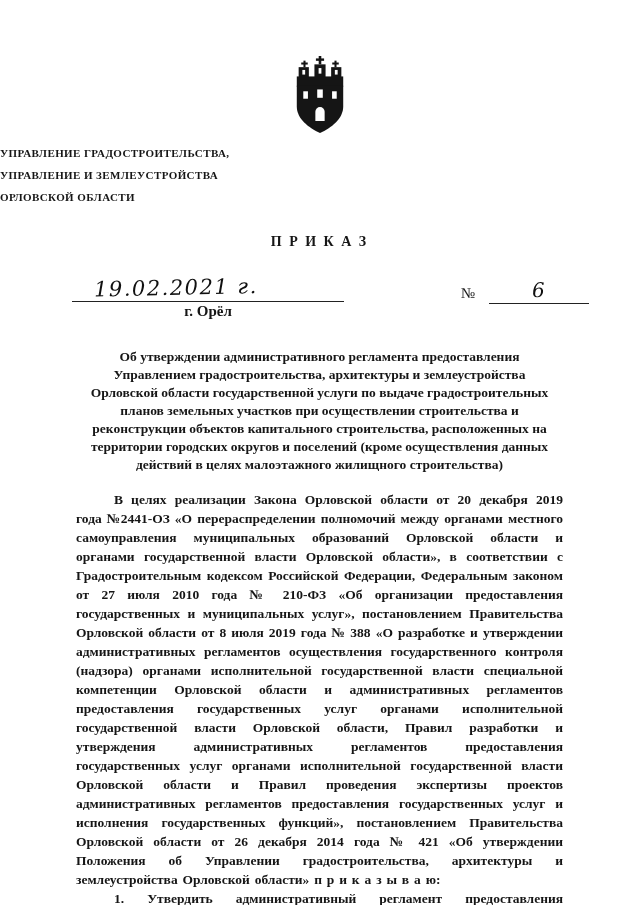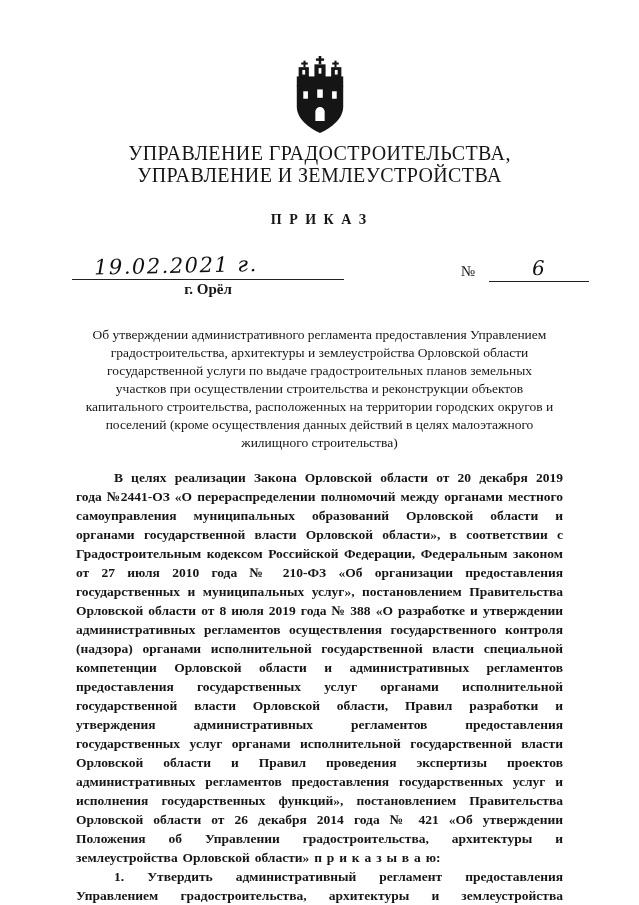--- a/index.html
+++ b/index.html
@@ -19,23 +19,22 @@
   }
   
   .emblem-wrap {
     padding-top: 56px;
     display: flex;
     justify-content: center;
   }
   
   .org-name {
     margin-top: 8px;
-    text-align: center;
-    font-weight: normal;
-    font-size: 20px;
+    font-weight: bold;
+    font-size: 11px;
     line-height: 22px;
     letter-spacing: 0.4px;
   }
   
   .doc-type {
     margin-top: 26px;
     text-align: center;
     font-weight: bold;
     font-size: 14px;
     letter-spacing: 2px;
@@ -80,21 +79,21 @@
     border-bottom: 1.6px solid #222;
     text-align: center;
     padding-bottom: 1px;
   }
   .num-hand { font-size: 20px; transform: rotate(-2deg); }
   
   .subject {
     width: 476px;
     margin: 28px auto 0;
     text-align: center;
-    font-weight: normal;
+    font-weight: bold;
     font-size: 13.5px;
     line-height: 18px;
   }
   
   .body-text {
     margin: 16px 76px 0 76px;
     text-align: justify;
     font-size: 13.5px;
     line-height: 19px;
     word-spacing: 1.5px;
@@ -141,20 +140,21 @@
         <rect x="28.5" y="13" width="3" height="6"></rect>
         <rect x="11" y="15" width="3" height="5"></rect>
         <rect x="46" y="15" width="3" height="5"></rect>
       </g>
     </svg>
   </div>
 
   <div class="org-name">
     <div>УПРАВЛЕНИЕ ГРАДОСТРОИТЕЛЬСТВА,</div>
     <div>УПРАВЛЕНИЕ И ЗЕМЛЕУСТРОЙСТВА</div>
+    <div>ОРЛОВСКОЙ ОБЛАСТИ</div>
   </div>
 
   <div class="doc-type">П Р И К А З</div>
 
   <div class="req-row">
     <div class="date-cell">
       <div class="date-line">
         <span class="handwriting date-hand">19.02.2021 г.</span>
       </div>
       <div class="place">г. Орёл</div>

